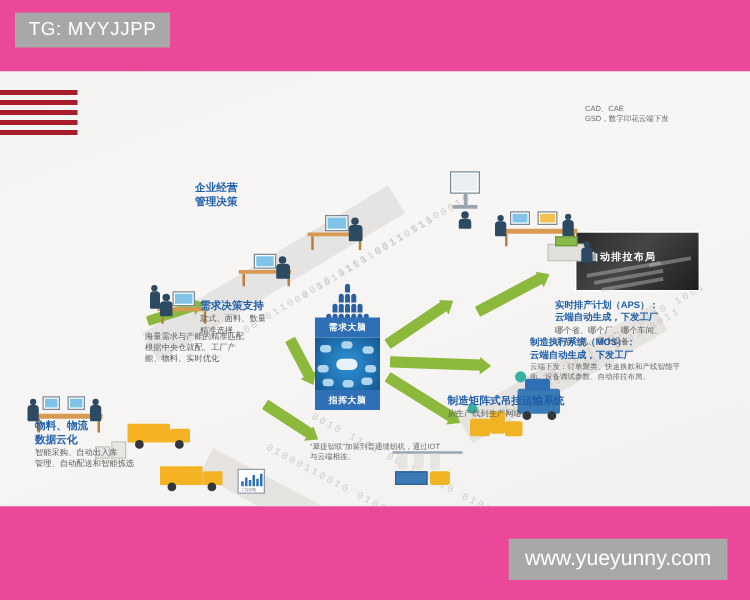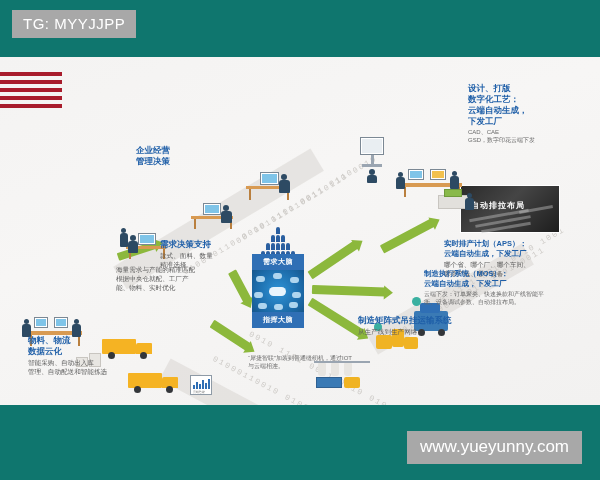--- a/index.html
+++ b/index.html
@@ -2,21 +2,21 @@
 <html><head>
 <meta charset="utf-8">
 <style>
   * { box-sizing: border-box; margin: 0; padding: 0; }
   html, body {
     width: 600px; height: 480px;
     font-family: "Liberation Sans", "DejaVu Sans", sans-serif;
     background: #ffffff;
     overflow: hidden;
   }
-  #root { position: relative; width: 600px; height: 480px; background: #0f766e; }
+  #root { position: relative; width: 600px; height: 480px; background: #ec4899; }
 
   
   .tg-tag {
     position: absolute; left: 12px; top: 10px;
     background: #a8a8a8; color: #ffffff;
     font-size: 15px; letter-spacing: .5px;
     padding: 5px 11px 6px 11px;
     white-space: nowrap;
   }
 
@@ -365,21 +365,21 @@
         <i style="height:4px;"></i>
           <i style="height:7px;"></i>
           <i style="height:5px;"></i>
         <i style="height:9px;"></i>
           <i style="height:6px;"></i>
           <i style="height:10px;"></i>
       </div>
       <div class="lbl">云端智能</div>
     </div>
 
-    <div class="tb" style="left:136px; top:88px; width:90px;">
+    <div class="tb" style="left:156px; top:88px; width:90px;">
       <div class="h">企业经营
 管理决策</div>
     </div>
 
     <div class="tb" style="left:160px; top:182px; width:100px;">
       <div class="h">需求决策支持</div>
       <div class="p">款式、面料、数量
 精准选择</div>
     </div>
 
@@ -390,24 +390,20 @@
     </div>
 
     <div class="tb" style="left:28px; top:278px; width:128px;">
       <div class="h">物料、物流
 数据云化</div>
       <div class="p">智能采购、自动出入库
 管理、自动配送和智能拣选</div>
     </div>
 
     <div class="tb" style="left:468px; top:26px; width:130px;">
-      <div class="h">设计、打版
-数字化工艺：
-云端自动生成，
-下发工厂</div>
       <div class="p-sm">CAD、CAE
 GSD，数字印花云端下发</div>
     </div>
 
     <div class="tb" style="left:444px; top:182px; width:152px;">
       <div class="h2">实时排产计划（APS）：
 云端自动生成，下发工厂</div>
       <div class="p">哪个省、哪个厂、哪个车间、
 哪条产线、哪个设备</div>
     </div>

